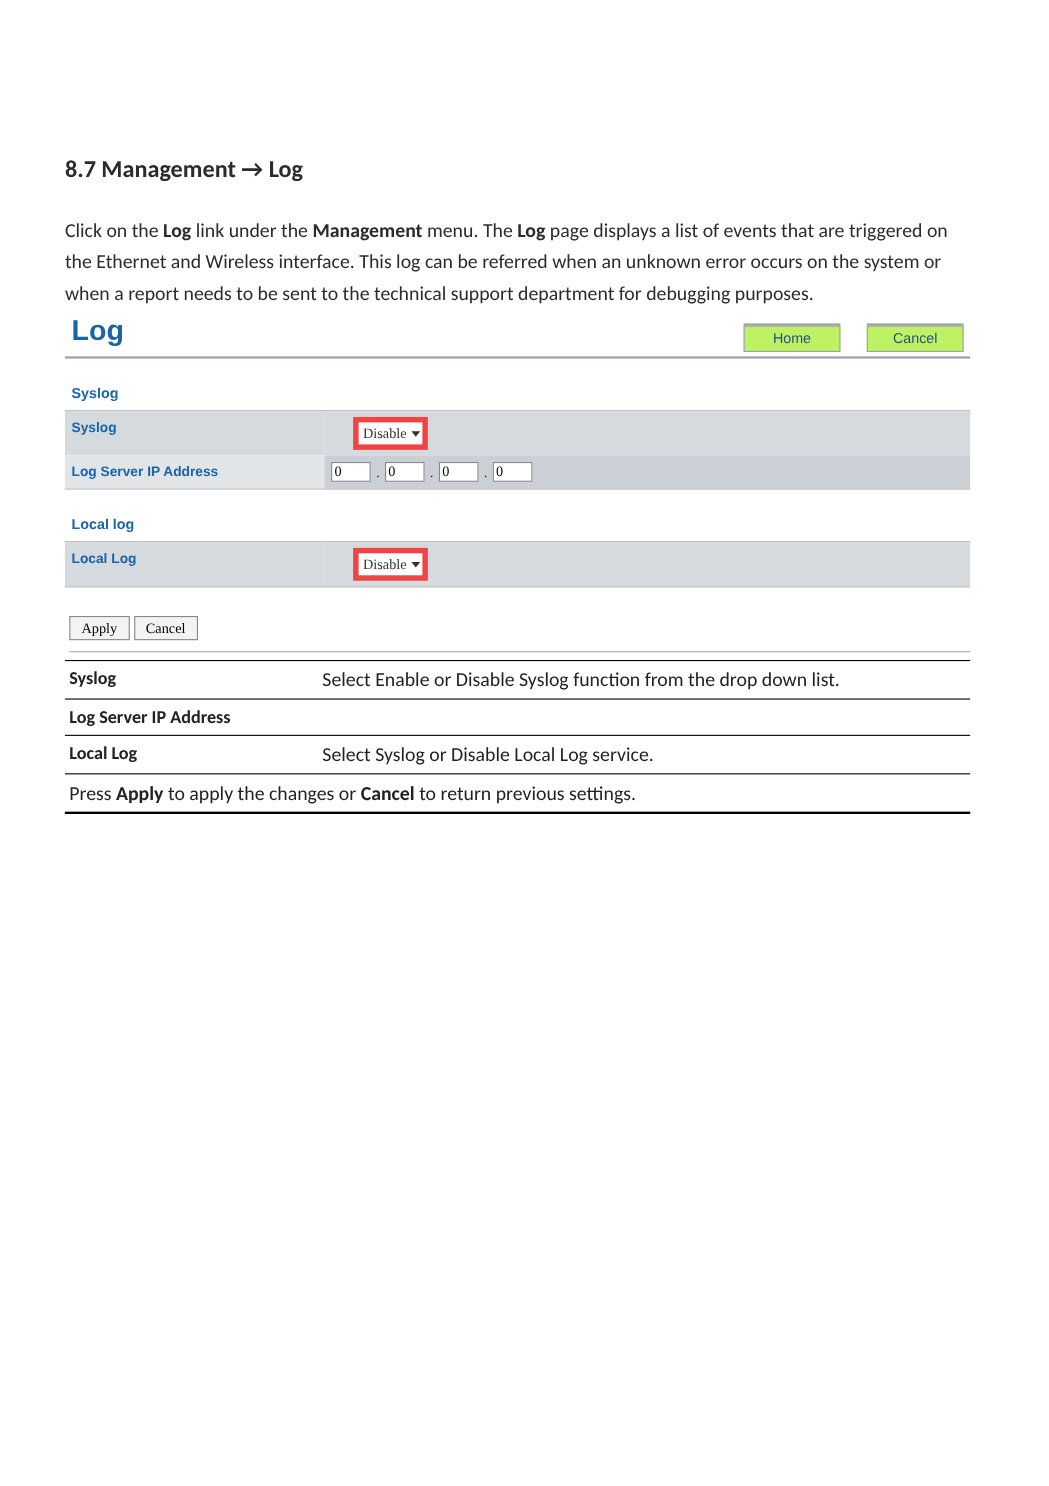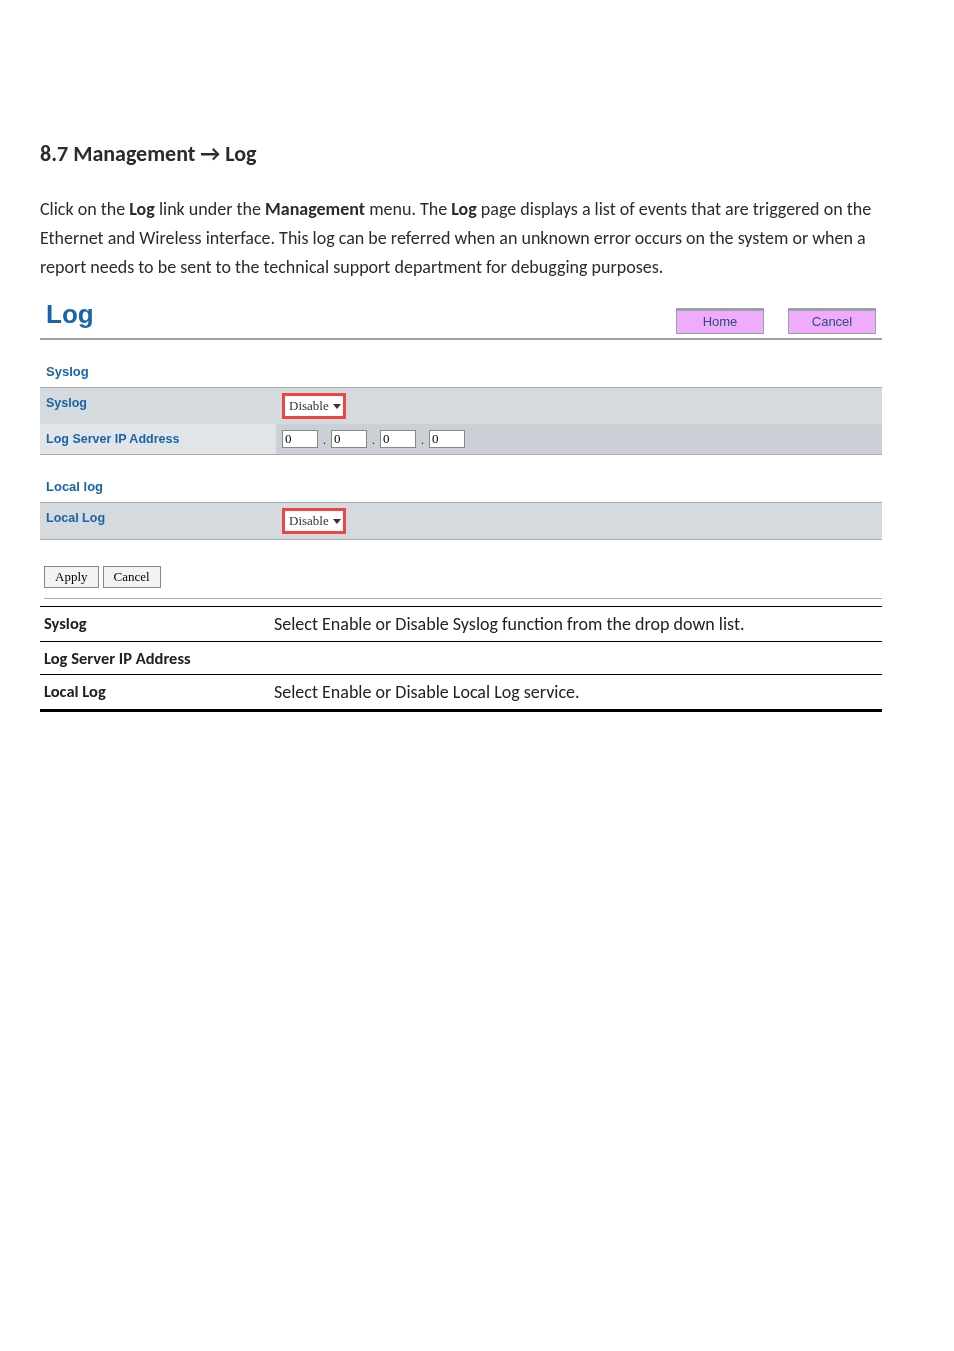--- a/index.html
+++ b/index.html
@@ -1,36 +1,36 @@
 <!DOCTYPE html>
 <html><head>
 <meta charset="utf-8">
 <style>
   html,body{margin:0;padding:0;background:#fff;color:#222;}
-  .page{width:954px;min-height:1351px;margin:0 auto;padding:140px 72px 0 40px;box-sizing:border-box;font-family:Calibri,"Segoe UI",Arial,sans-serif;}
+  .page{width:954px;min-height:1351px;margin:0 auto;padding:140px 72px 0 59px;box-sizing:border-box;font-family:Calibri,"Segoe UI",Arial,sans-serif;}
   .sec-title{font-size:22px;font-weight:700;color:#2b2b2b;margin:0 0 28px 0;}
-  .intro{font-size:18px;line-height:1.6;color:#2b2b2b;margin:0 0 14px 0;}
+  .intro{font-size:18px;line-height:1.6;color:#2b2b2b;margin:0 0 0 0;}
   .intro b{font-weight:700;}
   
   .shot{border:0;width:100%;box-sizing:border-box;font-family:Tahoma,Verdana,Arial,sans-serif;font-size:12px;color:#333;}
   .shot-head{display:flex;align-items:flex-end;justify-content:space-between;}
   .shot-title{font-size:26px;font-weight:700;color:#1a64a8;padding:4px 6px 6px 6px;}
   .shot-head-buttons{display:flex;gap:24px;padding-right:6px;padding-bottom:2px;}
-  .hb{min-width:86px;height:22px;line-height:22px;text-align:center;border:1px solid #9aa0a6;background:#f0abfc;font-size:13px;color:#2a4f88;font-family:"Segoe UI",Tahoma,sans-serif;position:relative;}
+  .hb{min-width:86px;height:22px;line-height:22px;text-align:center;border:1px solid #9aa0a6;background:#bef264;font-size:13px;color:#2a4f88;font-family:"Segoe UI",Tahoma,sans-serif;position:relative;}
   .hb::before{content:"";position:absolute;top:-3px;left:-1px;right:-1px;height:2px;background:#9aa0a6;}
   .shot-sep{height:2px;background:#9aa0a6;margin-top:2px;}
   .sect-h{font-size:13px;font-weight:700;color:#1a64a8;margin:24px 0 8px 0;padding-left:6px;}
   .sect-h + .tbl{border-top:1px solid #aaa;}
   .tbl{width:100%;border-bottom:1px solid #aaa;}
   .row{display:flex;align-items:stretch;}
   .row + .row{border-top:none;}
   .lbl{width:236px;box-sizing:border-box;padding:8px 6px;font-size:12.5px;font-weight:700;color:#1a64a8;background:#e1e5e8;}
   .val{flex:1;background:#cbd0d6;padding:5px 6px;display:flex;align-items:center;gap:4px;}
   .tbl .row:first-child .lbl,.tbl .row:first-child .val{background:#d5dade;}
-  .sel{border:3px solid #ef4444;background:#fff;height:20px;display:inline-flex;align-items:center;padding:0 14px 0 4px;position:relative;font-family:"Times New Roman",serif;font-size:13px;}
+  .sel{border:5px solid #ef4444;background:#fff;height:20px;display:inline-flex;align-items:center;padding:0 14px 0 4px;position:relative;font-family:"Times New Roman",serif;font-size:13px;margin-left:20px;}
   .sel .caret{position:absolute;right:2px;top:50%;margin-top:-2px;width:0;height:0;border-left:4px solid transparent;border-right:4px solid transparent;border-top:5px solid #333;}
   .ip{width:36px;height:18px;border:1px solid #888;background:#fff;text-align:left;padding:0 2px;font-family:"Times New Roman",serif;font-size:13px;box-sizing:border-box;}
   .dot{font-family:"Times New Roman",serif;font-size:12px;align-self:flex-end;padding:0 1px 1px 1px;color:#222;}
   .action-row{margin:26px 0 8px 4px;display:flex;gap:4px;border-bottom:1px solid #aaa;padding-bottom:10px;}
   .btn{border:1px solid #888;background:#f3f3f3;font-family:"Times New Roman",serif;font-size:13px;height:22px;line-height:20px;padding:0 10px;}
   
   .desc{width:100%;border-top:1px solid #000;margin-top:-1px;}
   .drow{display:flex;border-bottom:1px solid #000;}
   .dlab{width:230px;box-sizing:border-box;padding:6px 4px;font-size:16.5px;font-weight:700;font-family:Calibri,Arial,sans-serif;}
   .ddesc{flex:1;padding:6px 4px;font-size:18px;font-family:Calibri,Arial,sans-serif;}
@@ -103,20 +103,23 @@
   <div class="desc">
     <div class="drow">
       <div class="dlab">Syslog</div>
       <div class="ddesc">Select Enable or Disable Syslog function from the drop down list.</div>
     </div>
     <div class="drow">
       <div class="dlab">Log Server IP Address</div>
     </div>
     <div class="drow">
       <div class="dlab">Local Log</div>
-      <div class="ddesc">Select Enable or Disable Local Log service.</div>
+      <div class="ddesc">Select Syslog or Disable Local Log service.</div>
     </div>
     <div class="drow">
+      <div class="ddesc">
+        <span>Press </span><b>Apply</b><span> to apply the changes or </span><b>Cancel</b><span> to return previous settings.</span>
+      </div>
     </div>
   </div>
   <div class="desc-bottom"></div>
 
 </div>
 
 </body></html>

